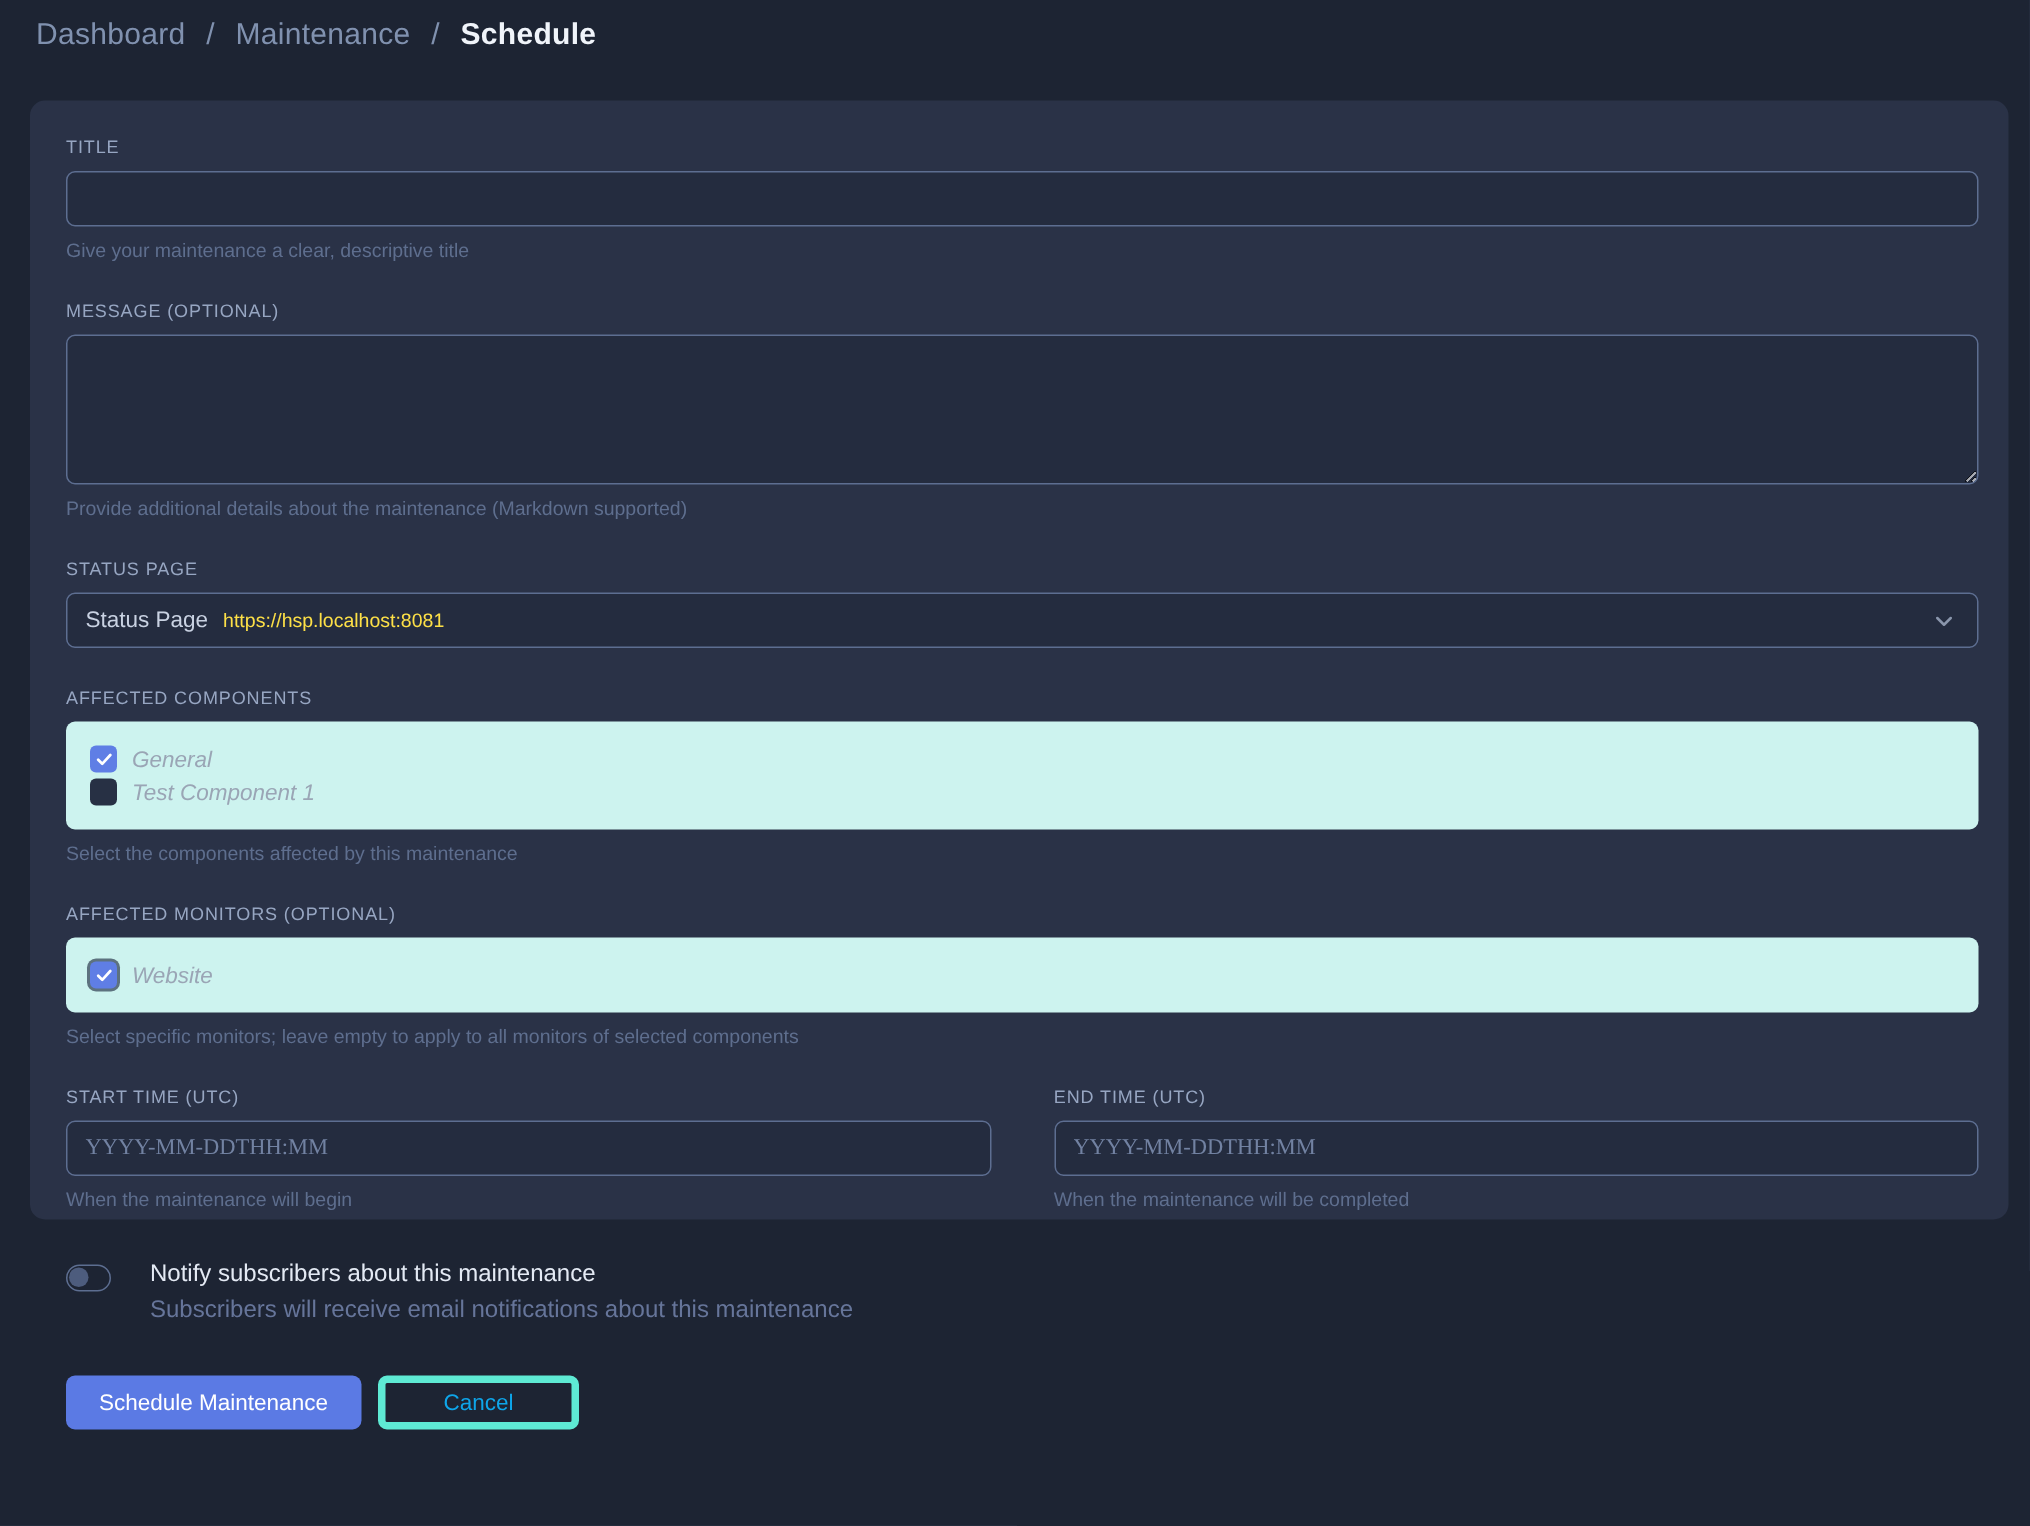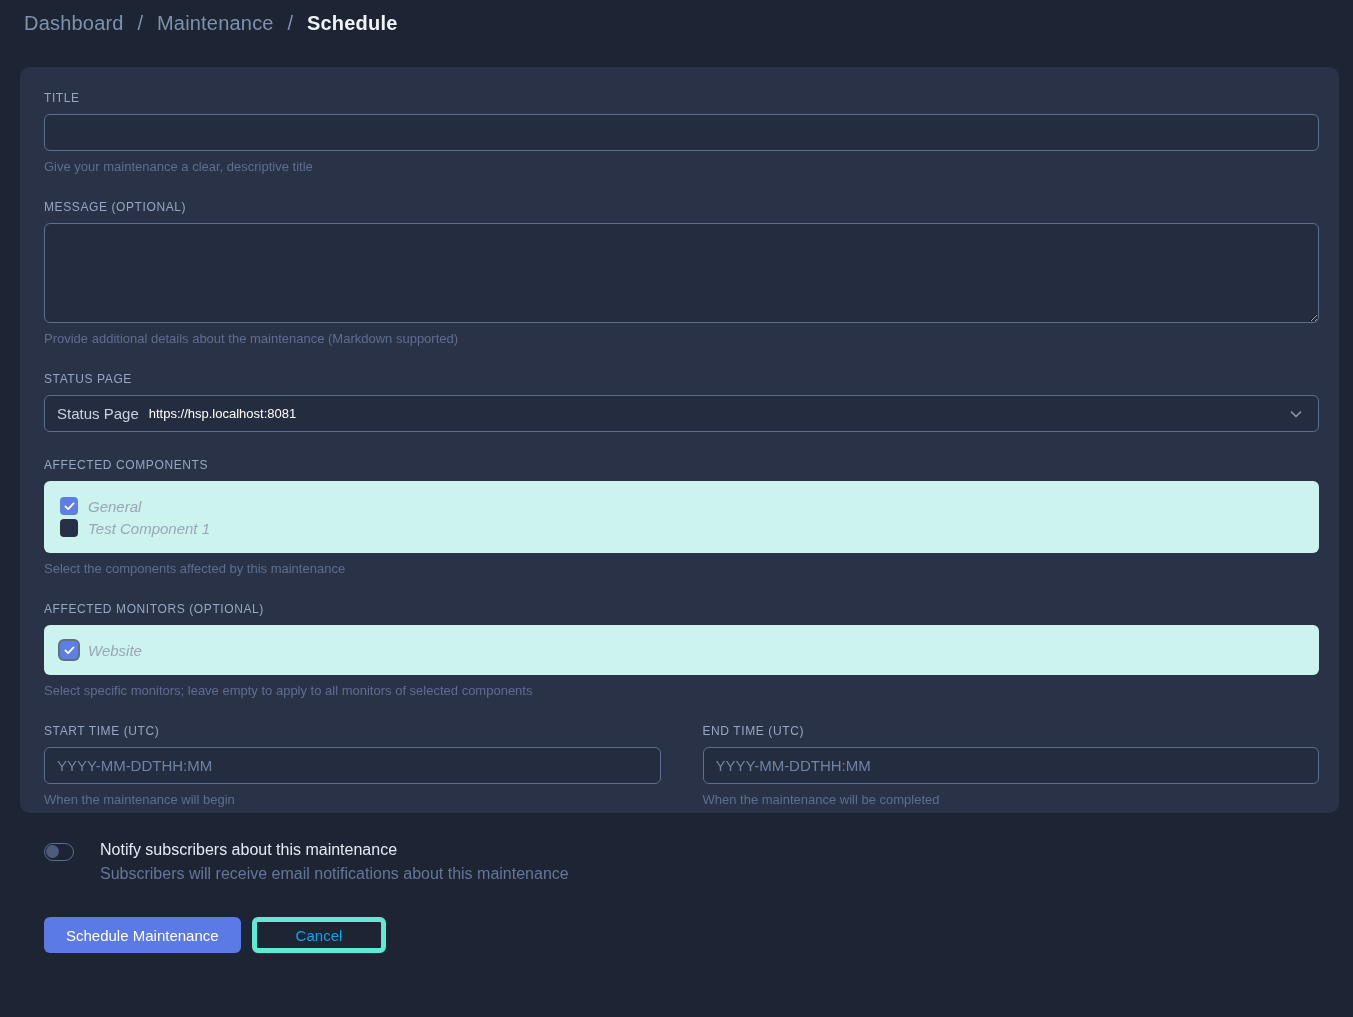--- a/index.html
+++ b/index.html
@@ -40,21 +40,21 @@
     font-size: 13px;
     color: #5e6e8e;
   }
   input.text-input, textarea.text-area {
     width: 100%;
     background: #242c3f;
     border: 1px solid #5d6e91;
     border-radius: 6px;
     color: #14b8a6;
     font-size: 15px;
-    font-family: Liberation Sans, sans-serif;
+    font-family: Liberation Serif, serif;
     padding: 9px 12px;
     outline: none;
   }
   input.text-input { height: 37px; }
   input.text-input::placeholder, textarea.text-area::placeholder { color: #7282a2; opacity: 1; }
   textarea.text-area { height: 100px; resize: vertical; display: block; }
   
   .select {
     position: relative;
     width: 100%;
@@ -62,21 +62,21 @@
     background: #242c3f;
     border: 1px solid #5d6e91;
     border-radius: 6px;
     display: flex;
     align-items: center;
     padding: 0 40px 0 12px;
     cursor: pointer;
     gap: 10px;
   }
   .select-name { font-size: 15px; color: #c9d2e2; }
-  .select-url { font-size: 13px; color: #ffffff; }
+  .select-url { font-size: 13px; color: #fde047; }
   .select-chevron {
     position: absolute;
     right: 14px; top: 50%;
     transform: translateY(-50%);
     width: 16px; height: 16px;
     color: #8a96ac;
   }
   
   .check-panel {
     background: #cdf3ef;

